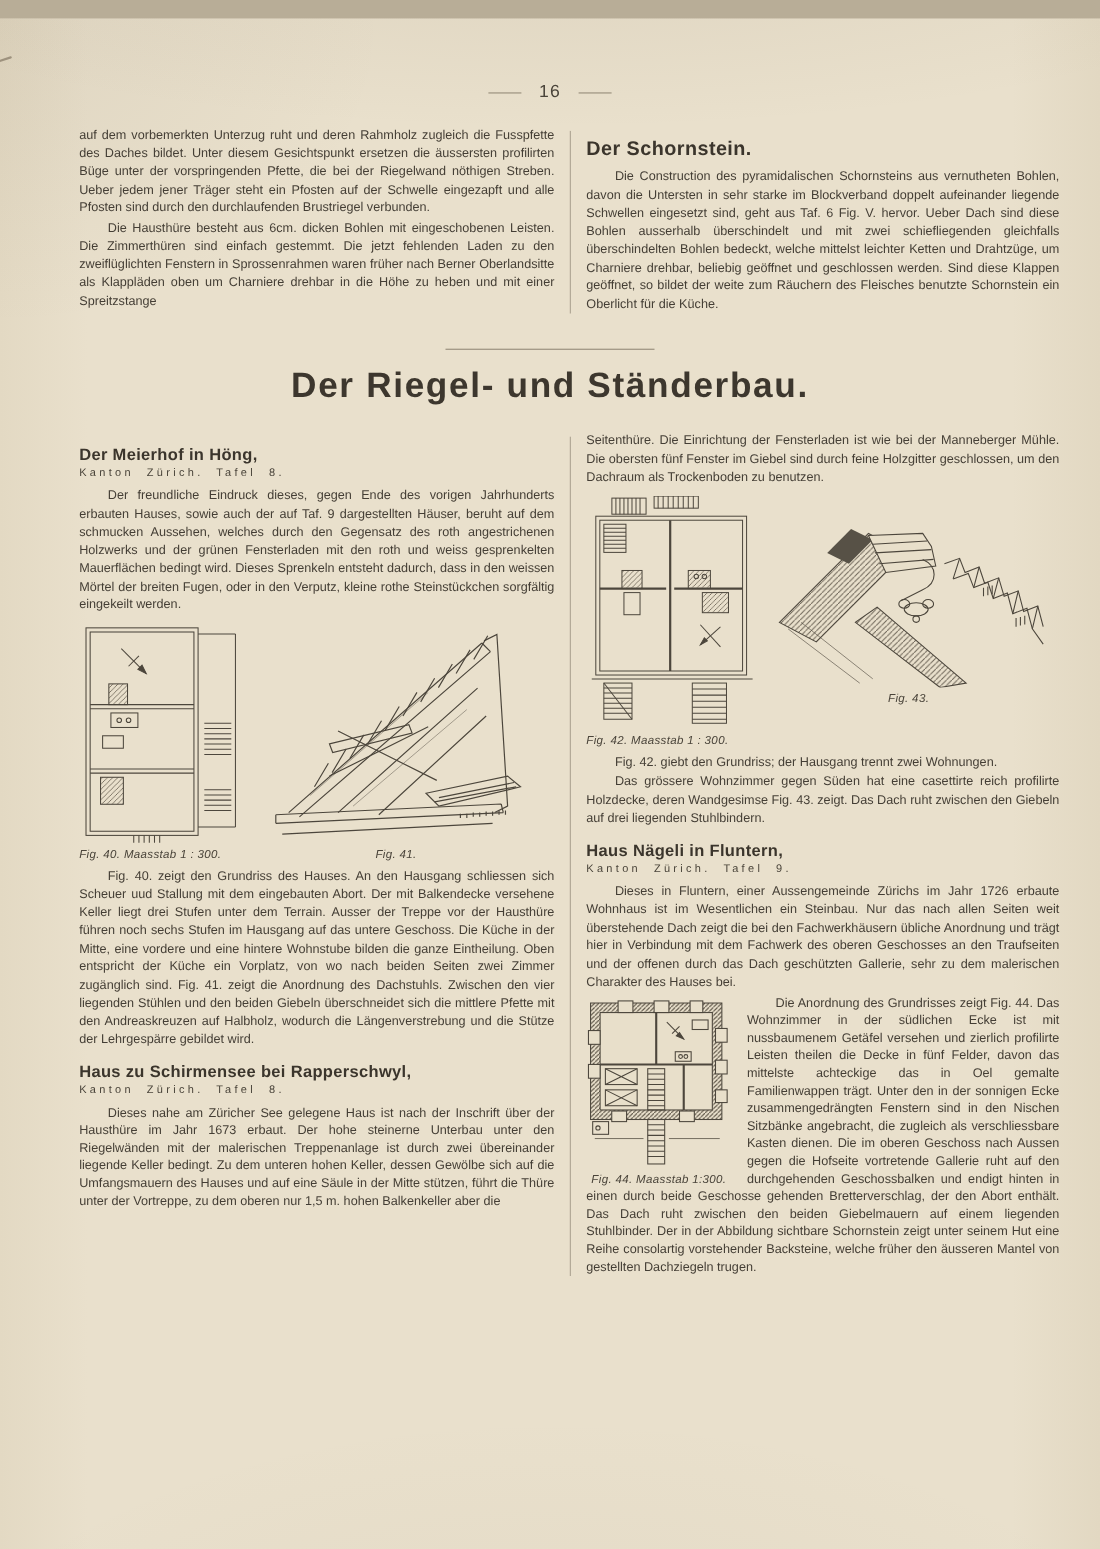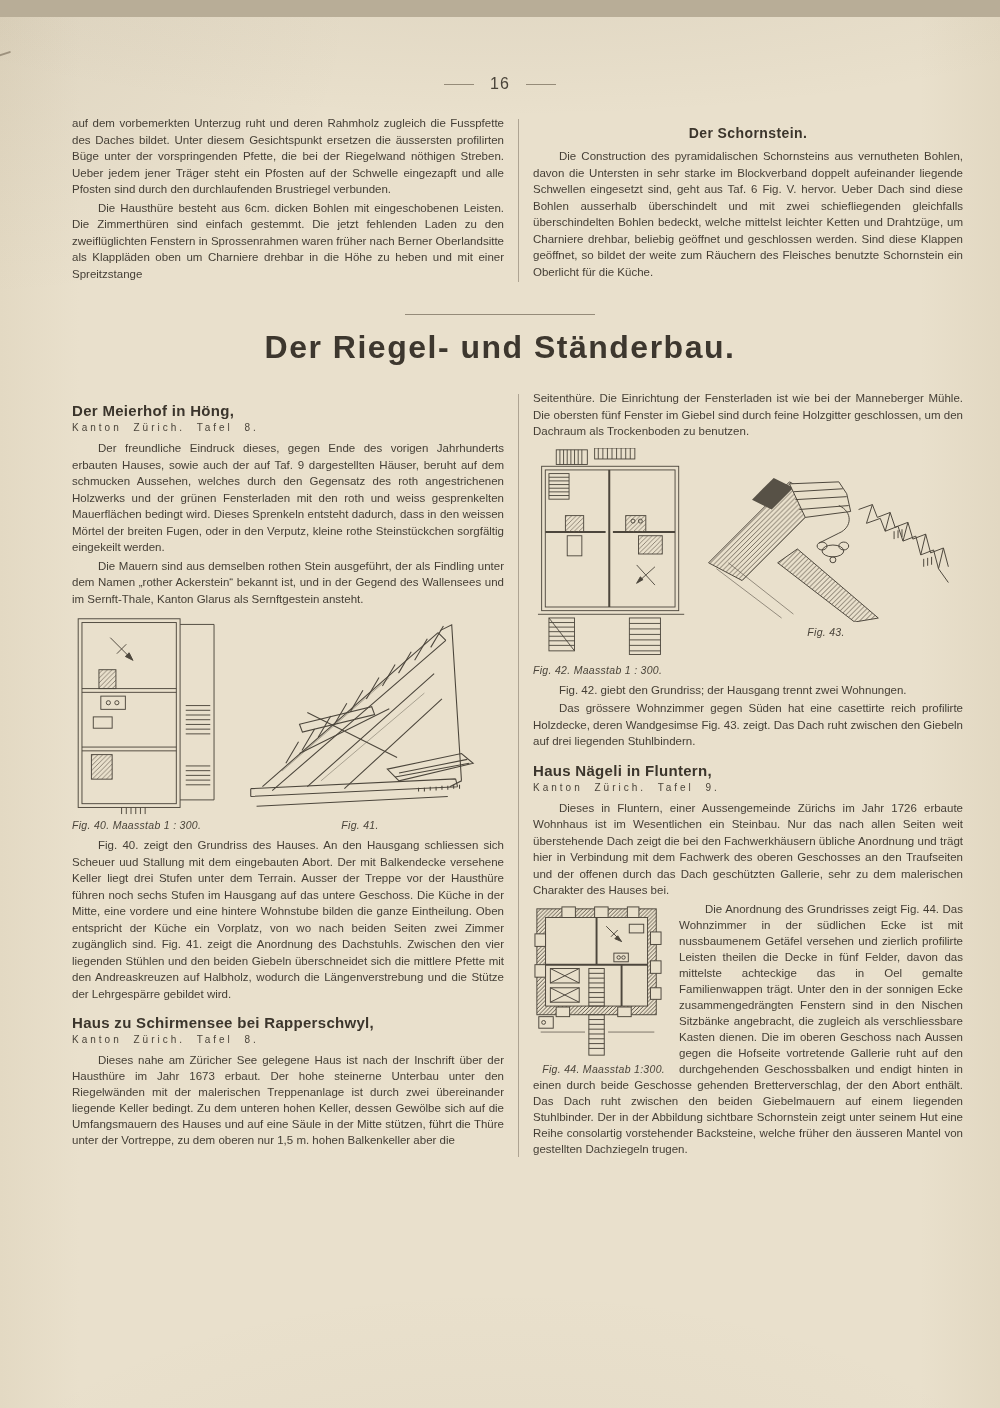--- a/index.html
+++ b/index.html
@@ -34,21 +34,21 @@
 
   
   p.body{
     font-size:11.5px;line-height:16.5px;
     text-align:justify;margin:0 0 2px 0;
     color:#443e35;
   }
   p.indent{text-indent:26px;}
   p.tight{line-height:16px;}
   h2.subhead{
-    text-align:center;font-size:14px;font-weight:bold;color:#3b352c;
+    font-size:18px;font-weight:bold;color:#3b352c;
     margin:10px 0 7px 0;letter-spacing:.4px;
   }
   h1.main-title{
     text-align:center;font-size:32px;font-weight:bold;color:#3d372e;
     letter-spacing:1.5px;margin:14px 0 24px 0;
   }
   .title-rule{width:190px;height:1px;background:#958b79;margin:30px auto 0 auto;}
   h3.house-title{
     font-size:15px;font-weight:bold;color:#3b352c;
     margin:12px 0 3px 0;letter-spacing:.3px;
@@ -61,21 +61,21 @@
   
   .figrow{display:flex;align-items:flex-end;gap:10px;margin:8px 0 6px 0;}
   figure{margin:0;}
   figcaption{
     font-size:10.5px;font-style:italic;color:#4a443a;
     letter-spacing:.3px;margin-top:4px;
   }
   .cap-center{text-align:center;}
   .fig43wrap{align-self:flex-start;margin-top:24px;}
   .fig44{float:left;width:132px;margin:4px 14px 2px 0;}
-  .fig44 figcaption{text-align:right;}
+  .fig44 figcaption{text-align:center;}
   svg{display:block;}
   .clear{clear:both;}
 </style>
 </head>
 <body>
 
 <div class="page">
   <div class="scan-mark"></div>
 
   <div class="page-header">
@@ -98,21 +98,20 @@
 
   <div class="title-rule"></div>
   <h1 class="main-title">Der Riegel- und Ständerbau.</h1>
 
   <div class="cols">
 
     <div class="col-left">
       <h3 class="house-title">Der Meierhof in Höng,</h3>
       <div class="house-sub">Kanton Zürich. Tafel 8.</div>
       <p class="body indent">Der freundliche Eindruck dieses, gegen Ende des vorigen Jahrhunderts erbauten Hauses, sowie auch der auf Taf. 9 dargestellten Häuser, beruht auf dem schmucken Aussehen, welches durch den Gegensatz des roth angestrichenen Holzwerks und der grünen Fensterladen mit den roth und weiss gesprenkelten Mauerflächen bedingt wird. Dieses Sprenkeln entsteht dadurch, dass in den weissen Mörtel der breiten Fugen, oder in den Verputz, kleine rothe Steinstückchen sorgfältig eingekeilt werden.</p>
-      <p class="body indent">Die Mauern sind aus demselben rothen Stein ausgeführt, der als Findling unter dem Namen „rother Ackerstein“ bekannt ist, und in der Gegend des Wallensees und im Sernft-Thale, Kanton Glarus als Sernftgestein ansteht.</p>
 
       <div class="figrow">
 
         <figure>
           <svg width="152" height="200" viewBox="0 0 160 212">
             <defs>
               <pattern id="h40" width="5" height="5" patternUnits="userSpaceOnUse">
                 <path d="M0 5 L5 0" stroke="#6e6557" stroke-width="0.8" fill="none"></path>
               </pattern>
             </defs>

